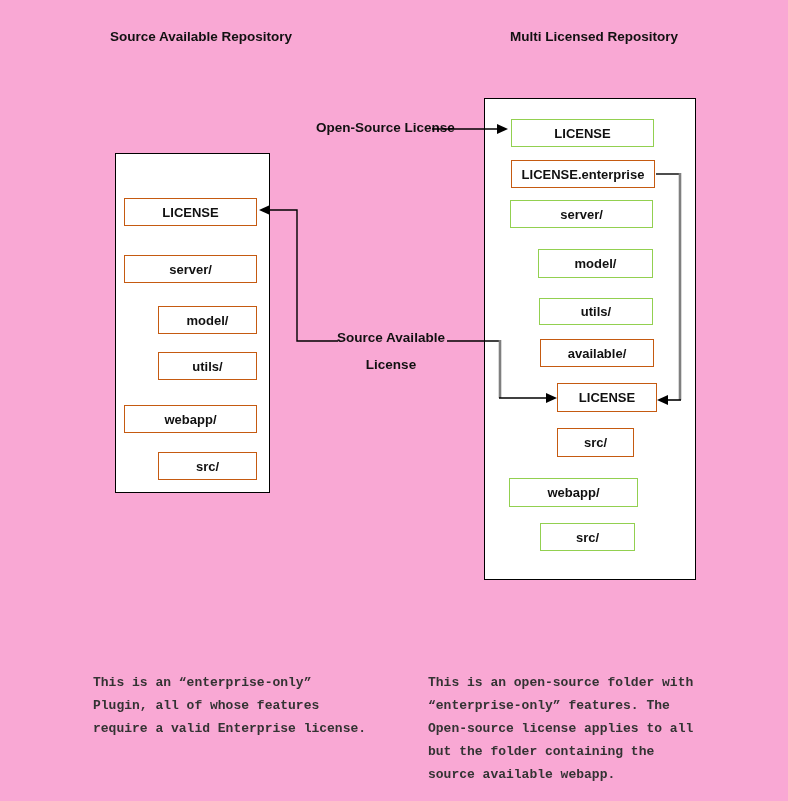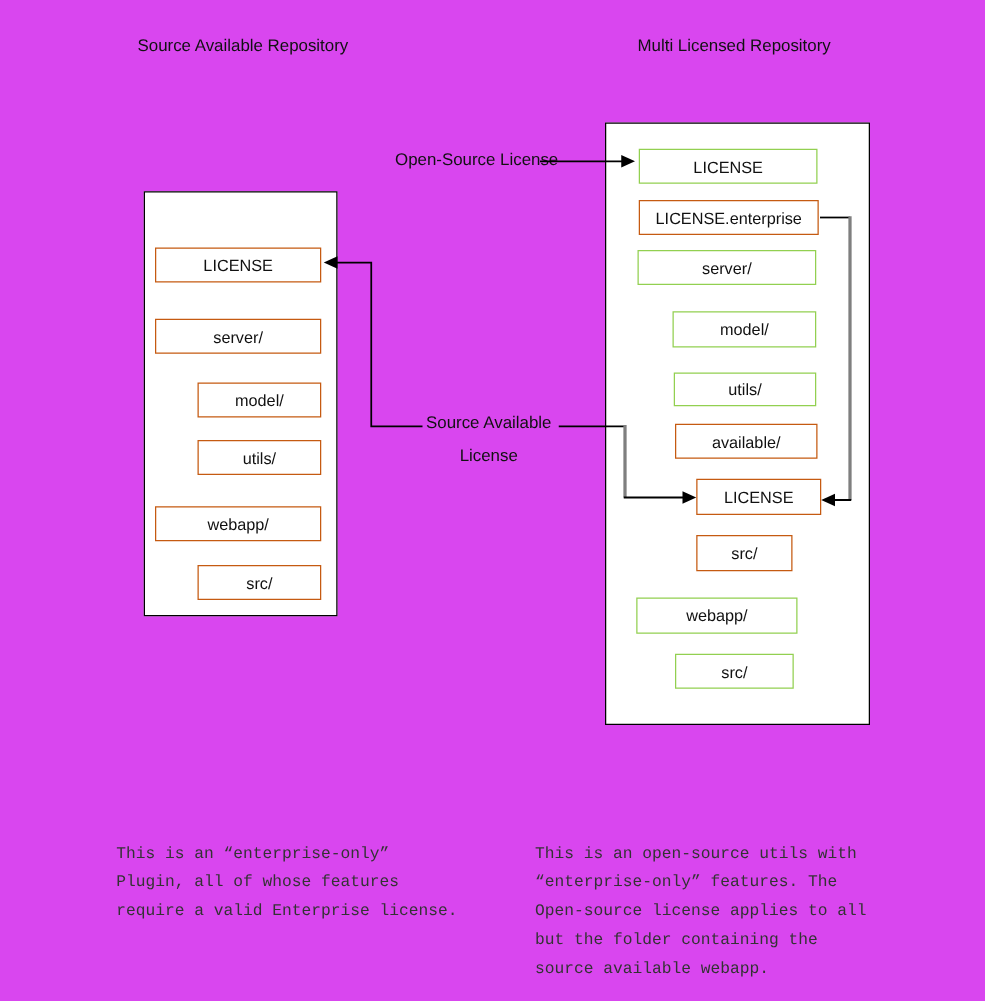--- a/index.html
+++ b/index.html
@@ -1,18 +1,18 @@
 <!DOCTYPE html>
 <html style="--orange: #C55A11; --green: #92D050; --line: #000000; --gray-line: #7f7f7f;"><head>
 <meta charset="utf-8">
 <style>
   html,body { margin:0; padding:0; background:#ffffff; }
   #canvas {
-    position:relative; width:788px; height:801px; background:#d946ef;
-    font-family:"Liberation Sans", sans-serif; color:#1a1a1a; overflow:hidden;
+    position:relative; width:788px; height:801px; background:#f9a8d4;
+    font-family:"Liberation Sans", sans-serif; color:#1a1a1a; overflow:hidden;font-weight:bold;
   }
   .repo-title {
     position:absolute; font-size:13.5px; color:#111; white-space:nowrap;
   }
   .repo {
     position:absolute; border:1.5px solid #000; box-sizing:border-box; background:#fff;
   }
   .file-box {
     position:absolute; box-sizing:border-box; background:#fff;
     display:flex; align-items:center; justify-content:center;
@@ -93,20 +93,20 @@
       <polygon points="657,400 668,395 668,405" fill="var(--line)"></polygon>
     </g>
   </svg>
 
   <div class="note" style="left:93px; top:651px;">
       <div>This is an “enterprise-only”</div>
       <div>Plugin, all of whose features</div>
       <div>require a valid Enterprise license.</div>
     </div>
   <div class="note" style="left:428px; top:651px;">
-      <div>This is an open-source utils with</div>
+      <div>This is an open-source folder with</div>
       <div>“enterprise-only” features. The</div>
       <div>Open-source license applies to all</div>
       <div>but the folder containing the</div>
       <div>source available webapp.</div>
     </div>
 
 </div>
 
 </body></html>

